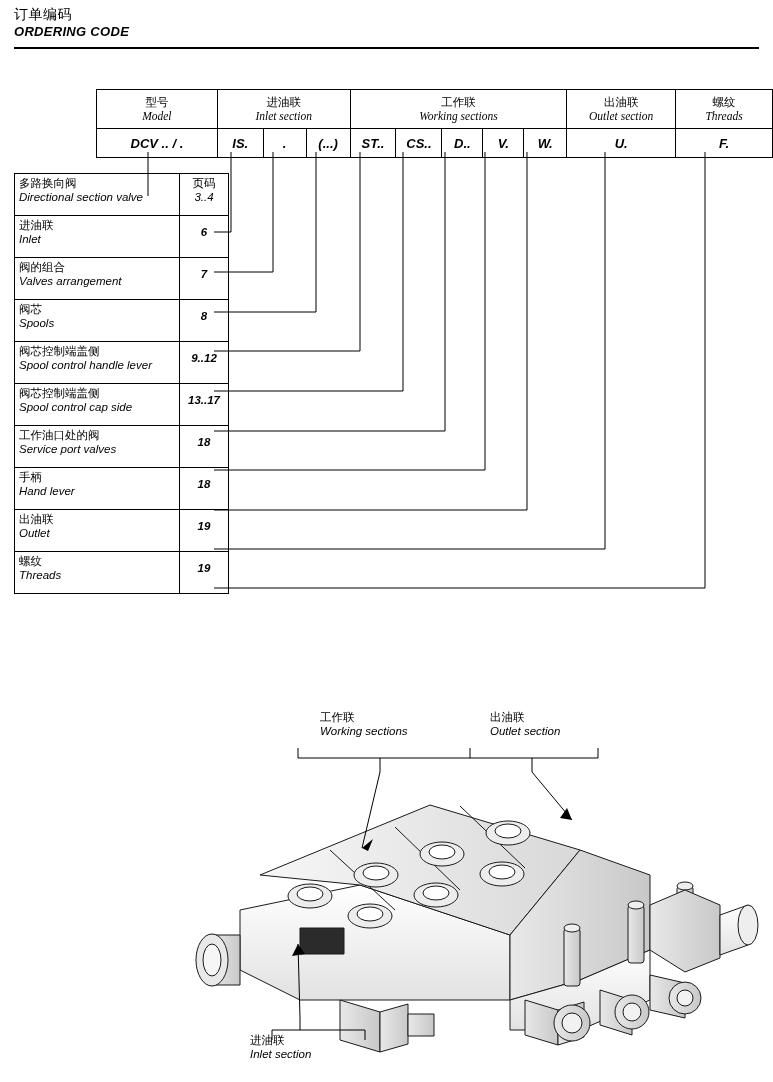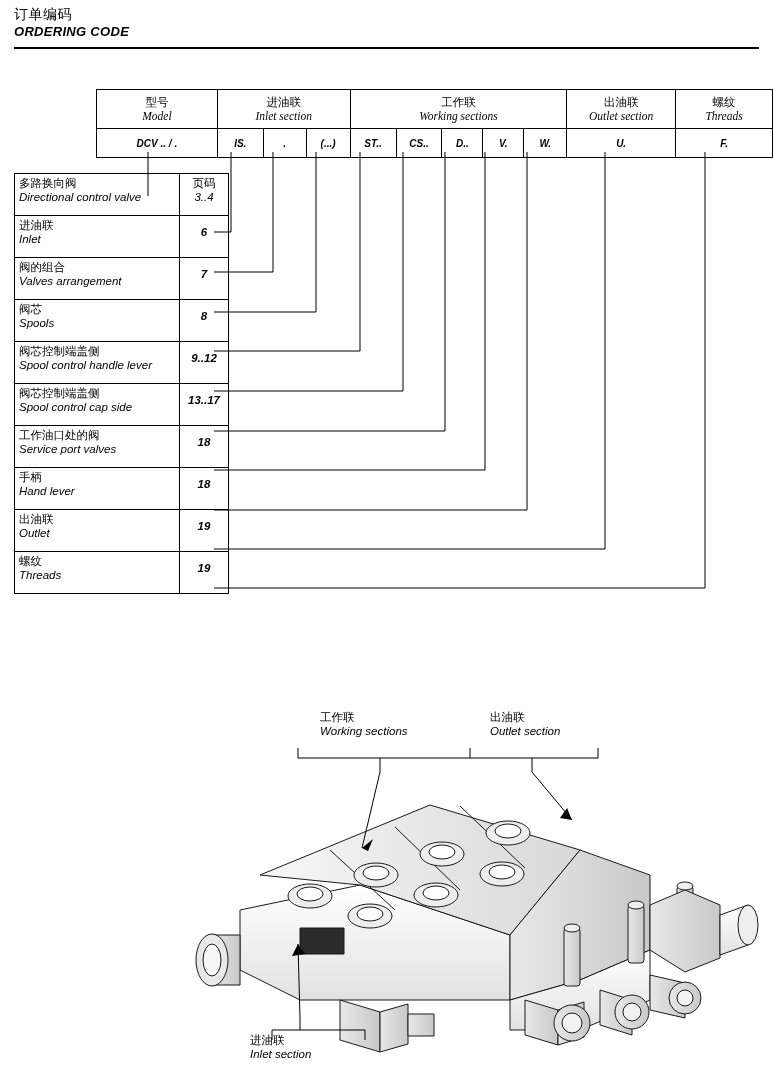--- a/index.html
+++ b/index.html
@@ -57,21 +57,21 @@
     border: 1px solid #000;
     text-align: center;
     vertical-align: middle;
     padding: 0;
   }
   .code-table tr.group-row td {
     height: 38px;
   }
   .code-table tr.value-row td {
     height: 28px;
-    font-size: 10px;
+    font-size: 13px;
     font-weight: bold;
     font-style: italic;
   }
   .grp-cn {
     font-size: 11.5px;
     line-height: 14px;
     display: block;
   }
   .grp-en {
     font-size: 11.5px;
@@ -198,21 +198,21 @@
     <td style="width:96px">F.</td>
   </tr>
 </tbody>
   </table>
 
 <table class="legend-table">
   <tbody>
       <tr class="hdr">
     <td class="desc">
       <span class="lg-cn">多路换向阀</span>
-      <span class="lg-en">Directional control valve</span>
+      <span class="lg-en">Directional section valve</span>
     </td>
     <td class="page">
       <span class="lg-cn">页码</span>
       <span class="lg-en">3..4</span>
     </td>
   </tr>
   <tr>
     <td class="desc">
       <span class="lg-cn">进油联</span>
       <span class="lg-en">Inlet</span>

